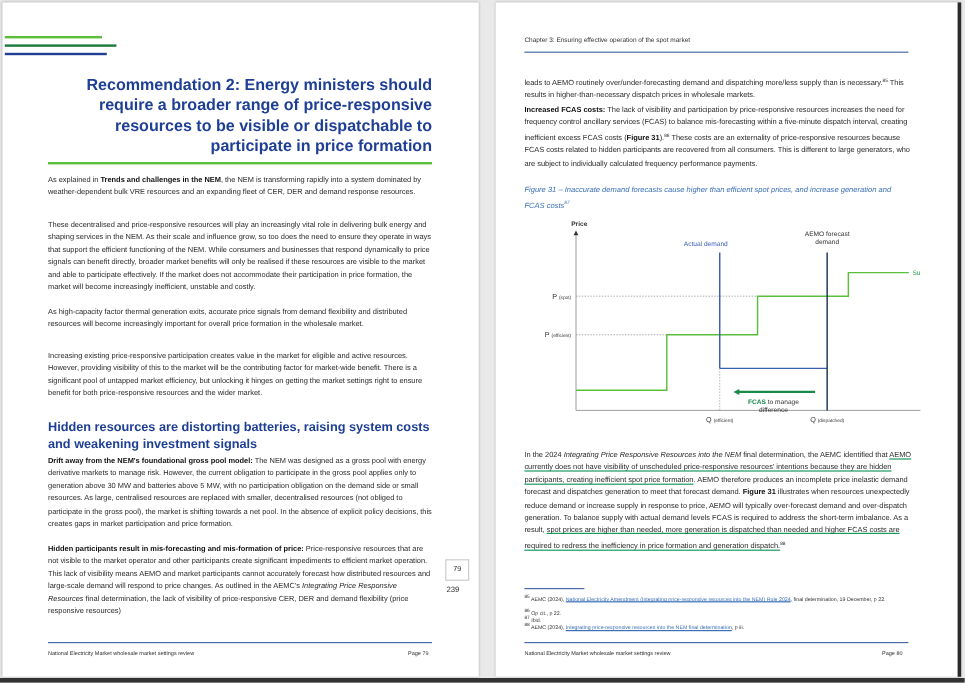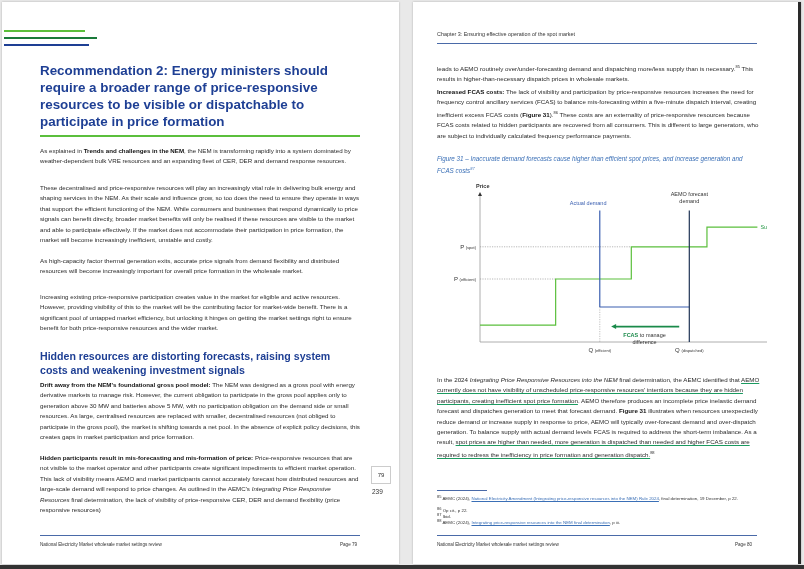--- a/index.html
+++ b/index.html
@@ -2,21 +2,21 @@
 <html><head>
 <meta charset="utf-8">
 <style>
   html, body { margin:0; padding:0; }
   body { width:804px; height:569px; background:#e9e9e9; position:relative; overflow:hidden; font-family:"Liberation Sans", sans-serif; color:#222; }
   .page { position:absolute; background:#fff; box-shadow:0 0 2px rgba(0,0,0,0.25); }
   #page-left { left:2px; top:2px; width:397px; height:562px; }
   #page-right { left:413px; top:2px; width:385px; height:562px; border-right:3px solid #2a2a2a; }
   .bottom-shadow { position:absolute; left:0; top:565px; width:804px; height:4px; background:#333; }
   .deco-line { position:absolute; height:2px; }
-  .rec-title { position:absolute; left:40px; top:62px; width:320px; font-size:13.4px; font-weight:bold; color:#1e3f94; line-height:17px; }
+  .rec-title { position:absolute; left:40px; top:62px; width:320px; font-size:13.4px; font-weight:bold; color:#1e3f94; line-height:17px;text-align:right; }
   .title-rule { position:absolute; left:40px; top:135px; width:320px; height:2px; background:#5bbf3c; }
   .para { position:absolute; font-size:6.2px; line-height:10.4px; color:#2a2a2a; }
   .para b { color:#111; }
   .section-head { position:absolute; left:40px; top:350px; width:320px; font-size:10.6px; line-height:13.5px; font-weight:bold; color:#1e3f94; }
   .footer-rule { position:absolute; height:1px; background:#4a6aa8; }
   .footer-text { position:absolute; font-size:4.6px; color:#333; }
   .page-box { position:absolute; left:371px; top:466px; width:18px; height:16px; border:1px solid #ccc; background:#fff; font-size:6px; text-align:center; line-height:16px; color:#333; }
   .page-total { position:absolute; left:372px; top:488px; font-size:6.5px; color:#333; }
   .chapter { position:absolute; left:437px; top:31px; font-size:5.4px; color:#333; }
   .fig-caption { position:absolute; left:437px; top:154px; width:320px; font-size:6.3px; line-height:10px; color:#3a6fb6; font-style:italic; }
@@ -42,21 +42,21 @@
 <div class="rec-title">Recommendation 2: Energy ministers should require a broader range of price-responsive resources to be visible or dispatchable to participate in price formation</div>
 <div class="title-rule"></div>
 
 <div class="para" style="left:40px;top:146px;width:320px;">
   <span>As explained in </span><b>Trends and challenges in the NEM</b><span>, the NEM is transforming rapidly into a system dominated by weather-dependent bulk VRE resources and an expanding fleet of CER, DER and demand response resources.</span>
 </div>
 <div class="para" style="left:40px;top:183px;width:322px;">These decentralised and price-responsive resources will play an increasingly vital role in delivering bulk energy and shaping services in the NEM. As their scale and influence grow, so too does the need to ensure they operate in ways that support the efficient functioning of the NEM. While consumers and businesses that respond dynamically to price signals can benefit directly, broader market benefits will only be realised if these resources are visible to the market and able to participate effectively. If the market does not accommodate their participation in price formation, the market will become increasingly inefficient, unstable and costly.</div>
 <div class="para" style="left:40px;top:256px;width:310px;">As high-capacity factor thermal generation exits, accurate price signals from demand flexibility and distributed resources will become increasingly important for overall price formation in the wholesale market.</div>
 <div class="para" style="left:40px;top:292px;width:322px;">Increasing existing price-responsive participation creates value in the market for eligible and active resources. However, providing visibility of this to the market will be the contributing factor for market-wide benefit. There is a significant pool of untapped market efficiency, but unlocking it hinges on getting the market settings right to ensure benefit for both price-responsive resources and the wider market.</div>
 
-<div class="section-head">Hidden resources are distorting forecasts, raising system costs and weakening investment signals</div>
+<div class="section-head">Hidden resources are distorting batteries, raising system costs and weakening investment signals</div>
 
 <div class="para" style="left:40px;top:380px;width:322px;">
   <b>Drift away from the NEM's foundational gross pool model:</b><span> The NEM was designed as a gross pool with energy derivative markets to manage risk. However, the current obligation to participate in the gross pool applies only to generation above 30 MW and batteries above 5 MW, with no participation obligation on the demand side or small resources. As large, centralised resources are replaced with smaller, decentralised resources (not obliged to participate in the gross pool), the market is shifting towards a net pool. In the absence of explicit policy decisions, this creates gaps in market participation and price formation.</span>
 </div>
 <div class="para" style="left:40px;top:453px;width:322px;">
   <b>Hidden participants result in mis-forecasting and mis-formation of price:</b><span> Price-responsive resources that are not visible to the market operator and other participants create significant impediments to efficient market operation. This lack of visibility means AEMO and market participants cannot accurately forecast how distributed resources and large-scale demand will respond to price changes. As outlined in the AEMC's </span><i>Integrating Price Responsive Resources</i><span> final determination, the lack of visibility of price-responsive CER, DER and demand flexibility (price responsive resources)</span>
 </div>
 
 <div class="footer-rule" style="left:40px;top:535px;width:320px;"></div>
 <div class="footer-text" style="left:40px;top:542px;">National Electricity Market wholesale market settings review</div>

